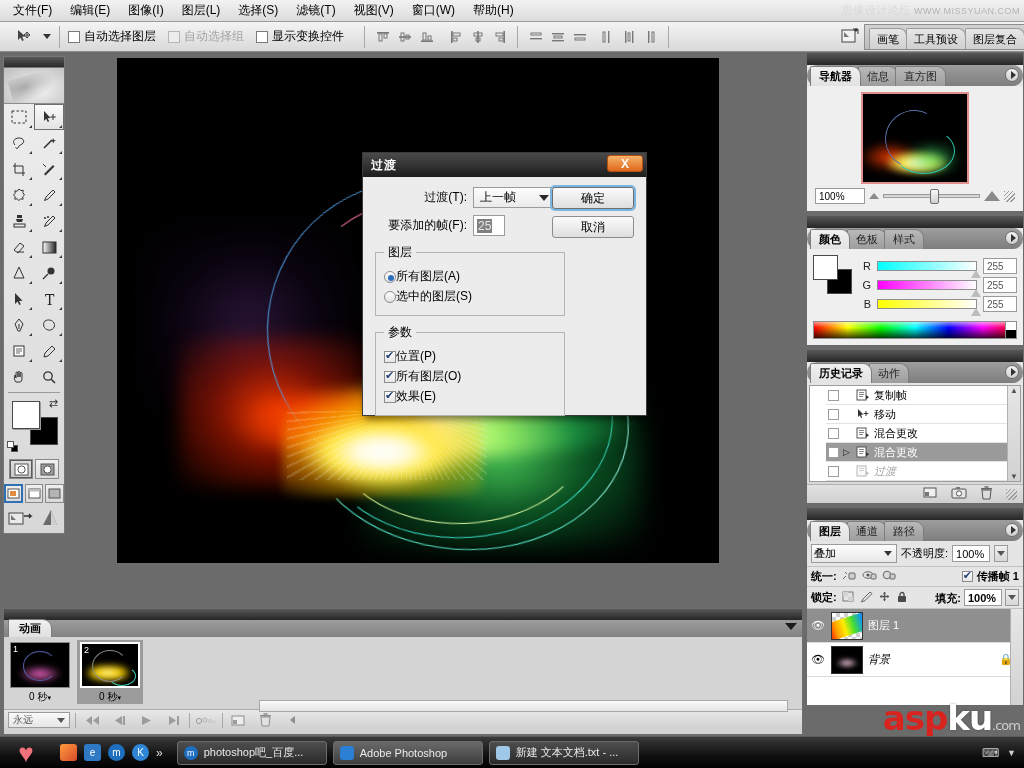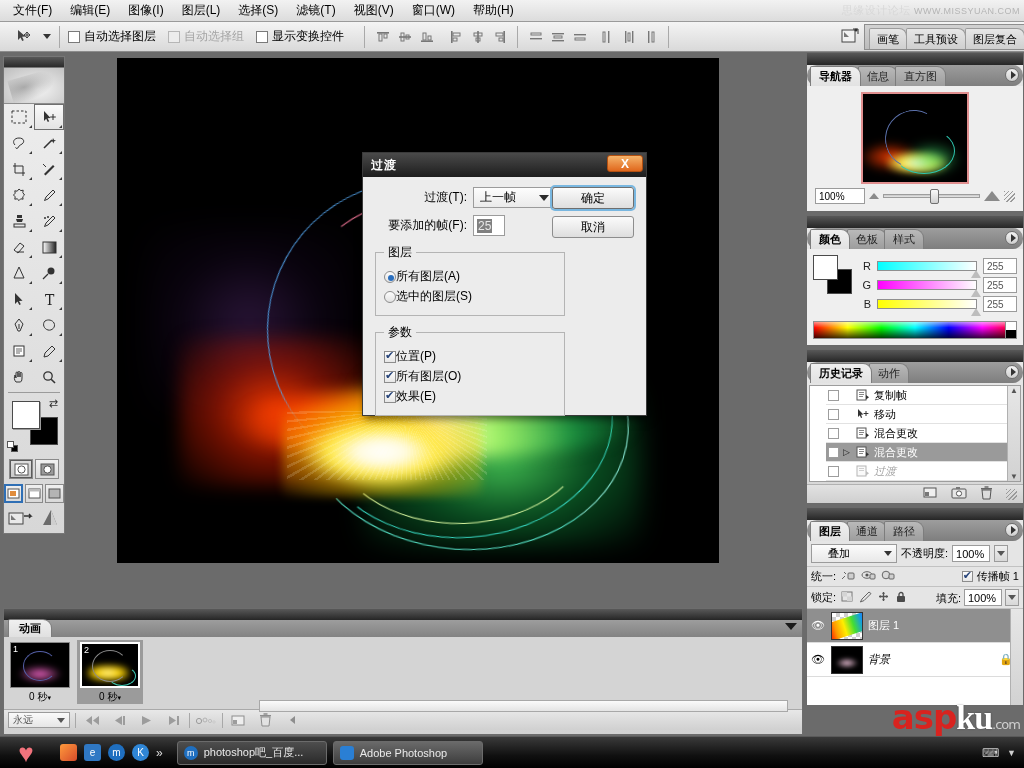--- a/index.html
+++ b/index.html
@@ -325,30 +325,30 @@
     height: 19px; background: linear-gradient(#e2e2e2,#cfcfcf);
     display: flex; align-items: center; justify-content: flex-end; gap: 13px;
     padding-right: 6px; border-top: 1px solid #b1b1b1;
   }
 
   
   .lay-top { display: flex; align-items: center; gap: 4px; padding: 3px 4px; background:#e5e5e5; border-bottom:1px solid #c2c2c2;}
   .blend-sel {
     width: 86px; height: 19px; background: linear-gradient(#fcfcfc,#e8e8e8);
     border: 1px solid #9b9b9b; font-size: 11px; display: flex; align-items: center;
-    padding-left: 16px; position: relative;
+    padding-left: 2px; position: relative;
   }
   .blend-sel .caret { position: absolute; right: 4px; top: 6px; width:0;height:0;
     border-left: 4px solid transparent; border-right: 4px solid transparent; border-top: 5px solid #333; }
   .op-box { width: 38px; height: 17px; background: #fff; border: 1px solid #9b9b9b; font-size: 11px; display:flex; align-items:center; padding-left:3px;}
   .mini-arrow { width: 14px; height: 17px; background: linear-gradient(#efefef,#d8d8d8); border:1px solid #9b9b9b; display:flex;align-items:center;justify-content:center;}
   .mini-arrow:after{content:"";border-left:4px solid transparent;border-right:4px solid transparent;border-top:5px solid #555;}
   .lay-row2, .lay-row3 {
     display: flex; align-items: center; gap: 5px; padding: 2px 4px;
-    background: #e5e5e5; border-bottom: 1px solid #c2c2c2; font-size: 11px;
+    background: #e5e5e5; border-bottom: 1px solid #c2c2c2; font-size: 11px; font-weight: bold;
   }
   .lay-list { background: #fff; position: relative; min-height: 96px; }
   .lay-item { height: 34px; display: flex; align-items: center; gap: 5px; padding-left: 3px; border-bottom: 1px solid #dcdcdc; }
   .lay-item.sel { background: #8f8f8f; color: #fff; }
   .eye { width: 16px; font-size: 11px; text-align:center; }
   .lay-thumb { width: 32px; height: 28px; border: 1px solid #333; background: #fff; position: relative; overflow: hidden; }
   .lay-thumb.sel-out { outline: 2px solid #fff; outline-offset: -3px; }
   .checker {
     position:absolute; inset:0;
     background-image: linear-gradient(45deg,#cfcfcf 25%,transparent 25%,transparent 75%,#cfcfcf 75%),
@@ -407,21 +407,21 @@
   }
   .anim-scroll .thumbbar { height: 100%; width: 100%; background: linear-gradient(#fbfbfb,#e4e4e4); }
 
   
   .aspku {
     position: absolute; right: 4px; bottom: 34px; z-index: 30;
     font-family: "DejaVu Sans", sans-serif; font-weight: bold; font-size: 34px;
     line-height: .9; letter-spacing: -1px;
   }
   .aspku .asp { color: #d8231f; }
-  .aspku .ku { color: #ffffff; text-shadow: 0 0 2px rgba(0,0,0,.4); font-family: Liberation Serif, serif; }
+  .aspku .ku { color: #ffffff; text-shadow: 0 0 2px rgba(0,0,0,.4); }
   .aspku .dotcom { color: #cfcfcf; font-size: 13px; font-weight: normal; }
   .aspku-sub {
     position: absolute; right: 6px; bottom: 6px; color: #e24a44; font-size: 11px; z-index: 31;
     white-space: nowrap;
   }
 
   
   .taskbar {
     position: absolute; left: 0; bottom: 0; width: 1024px; height: 32px;
     background: linear-gradient(#3a3a3a, #101010 60%, #000);
@@ -1221,20 +1221,24 @@
     </div>
     <div class="tasks">
       <div class="task">
         <span class="tico" style="background:#1f6fc0;border-radius:50%;">m</span>
         <span>photoshop吧_百度...</span>
       </div>
       <div class="task" style="background:linear-gradient(#6a6a6a,#3d3d3d);">
         <span class="tico" style="background:#2a7fd4;"></span>
         <span>Adobe Photoshop</span>
       </div>
+      <div class="task">
+        <span class="tico" style="background:#9ec7e8;"></span>
+        <span>新建 文本文档.txt - ...</span>
+      </div>
     </div>
     <div class="tray">
       <span>⌨</span>
       <span style="font-size:9px;">▼</span>
     </div>
   </div>
 
 </div>
 
 </body></html>

